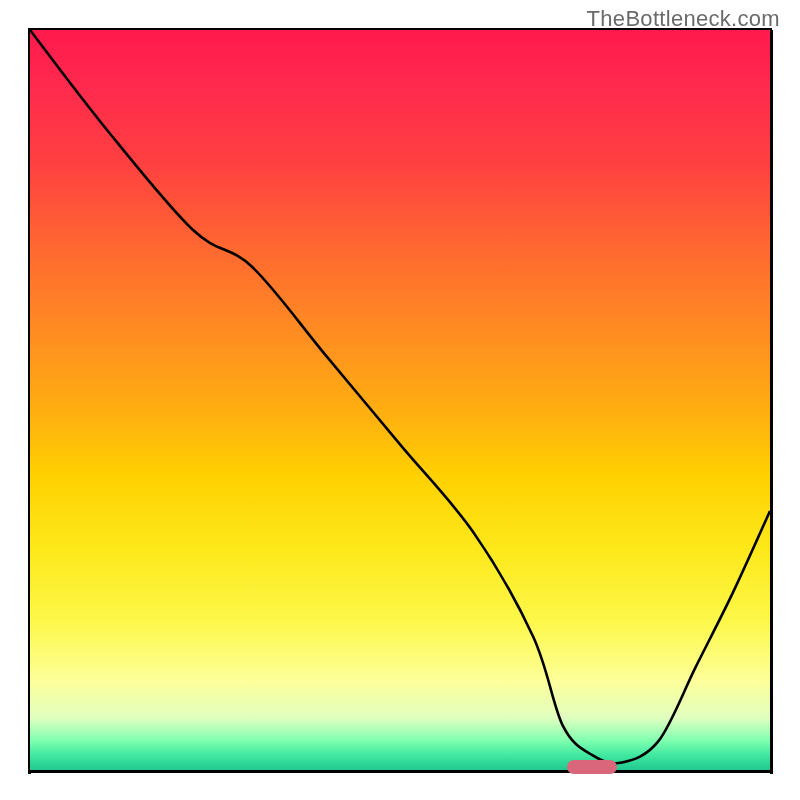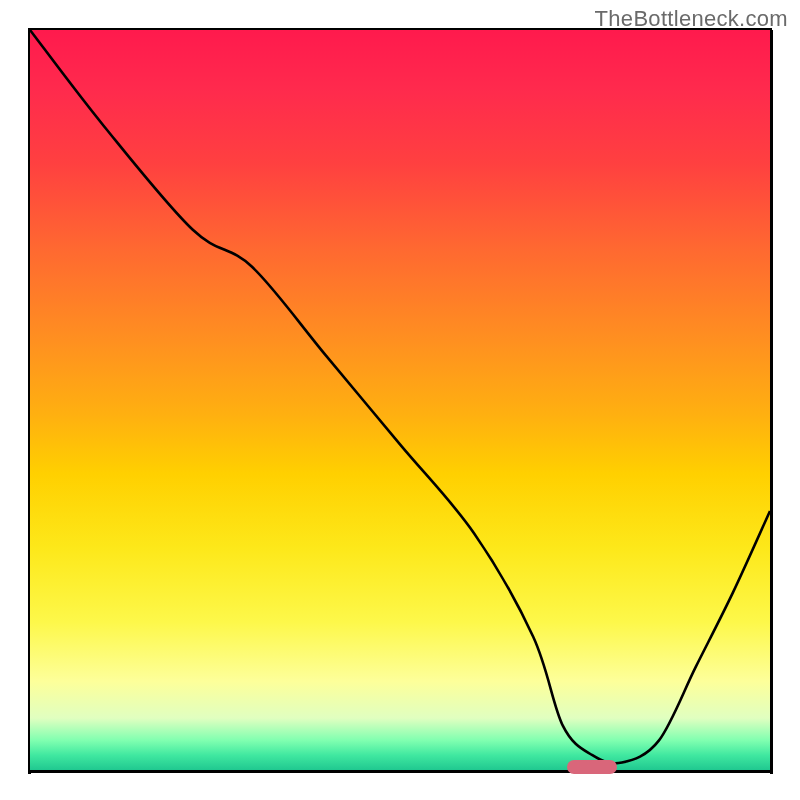--- a/index.html
+++ b/index.html
@@ -6,21 +6,21 @@
   body {
     width: 800px;
     height: 800px;
     background: #ffffff;
     position: relative;
     font-family: Arial, sans-serif;
   }
   .watermark {
     position: absolute;
     top: 6px;
-    right: 12px;
+    right: 20px;
     font-size: 22px;
     font-weight: 500;
     color: #6a6a6a;
     letter-spacing: 0.3px;
   }
   .plot-area {
     position: absolute;
     left: 30px;
     top: 30px;
     width: 740px;

